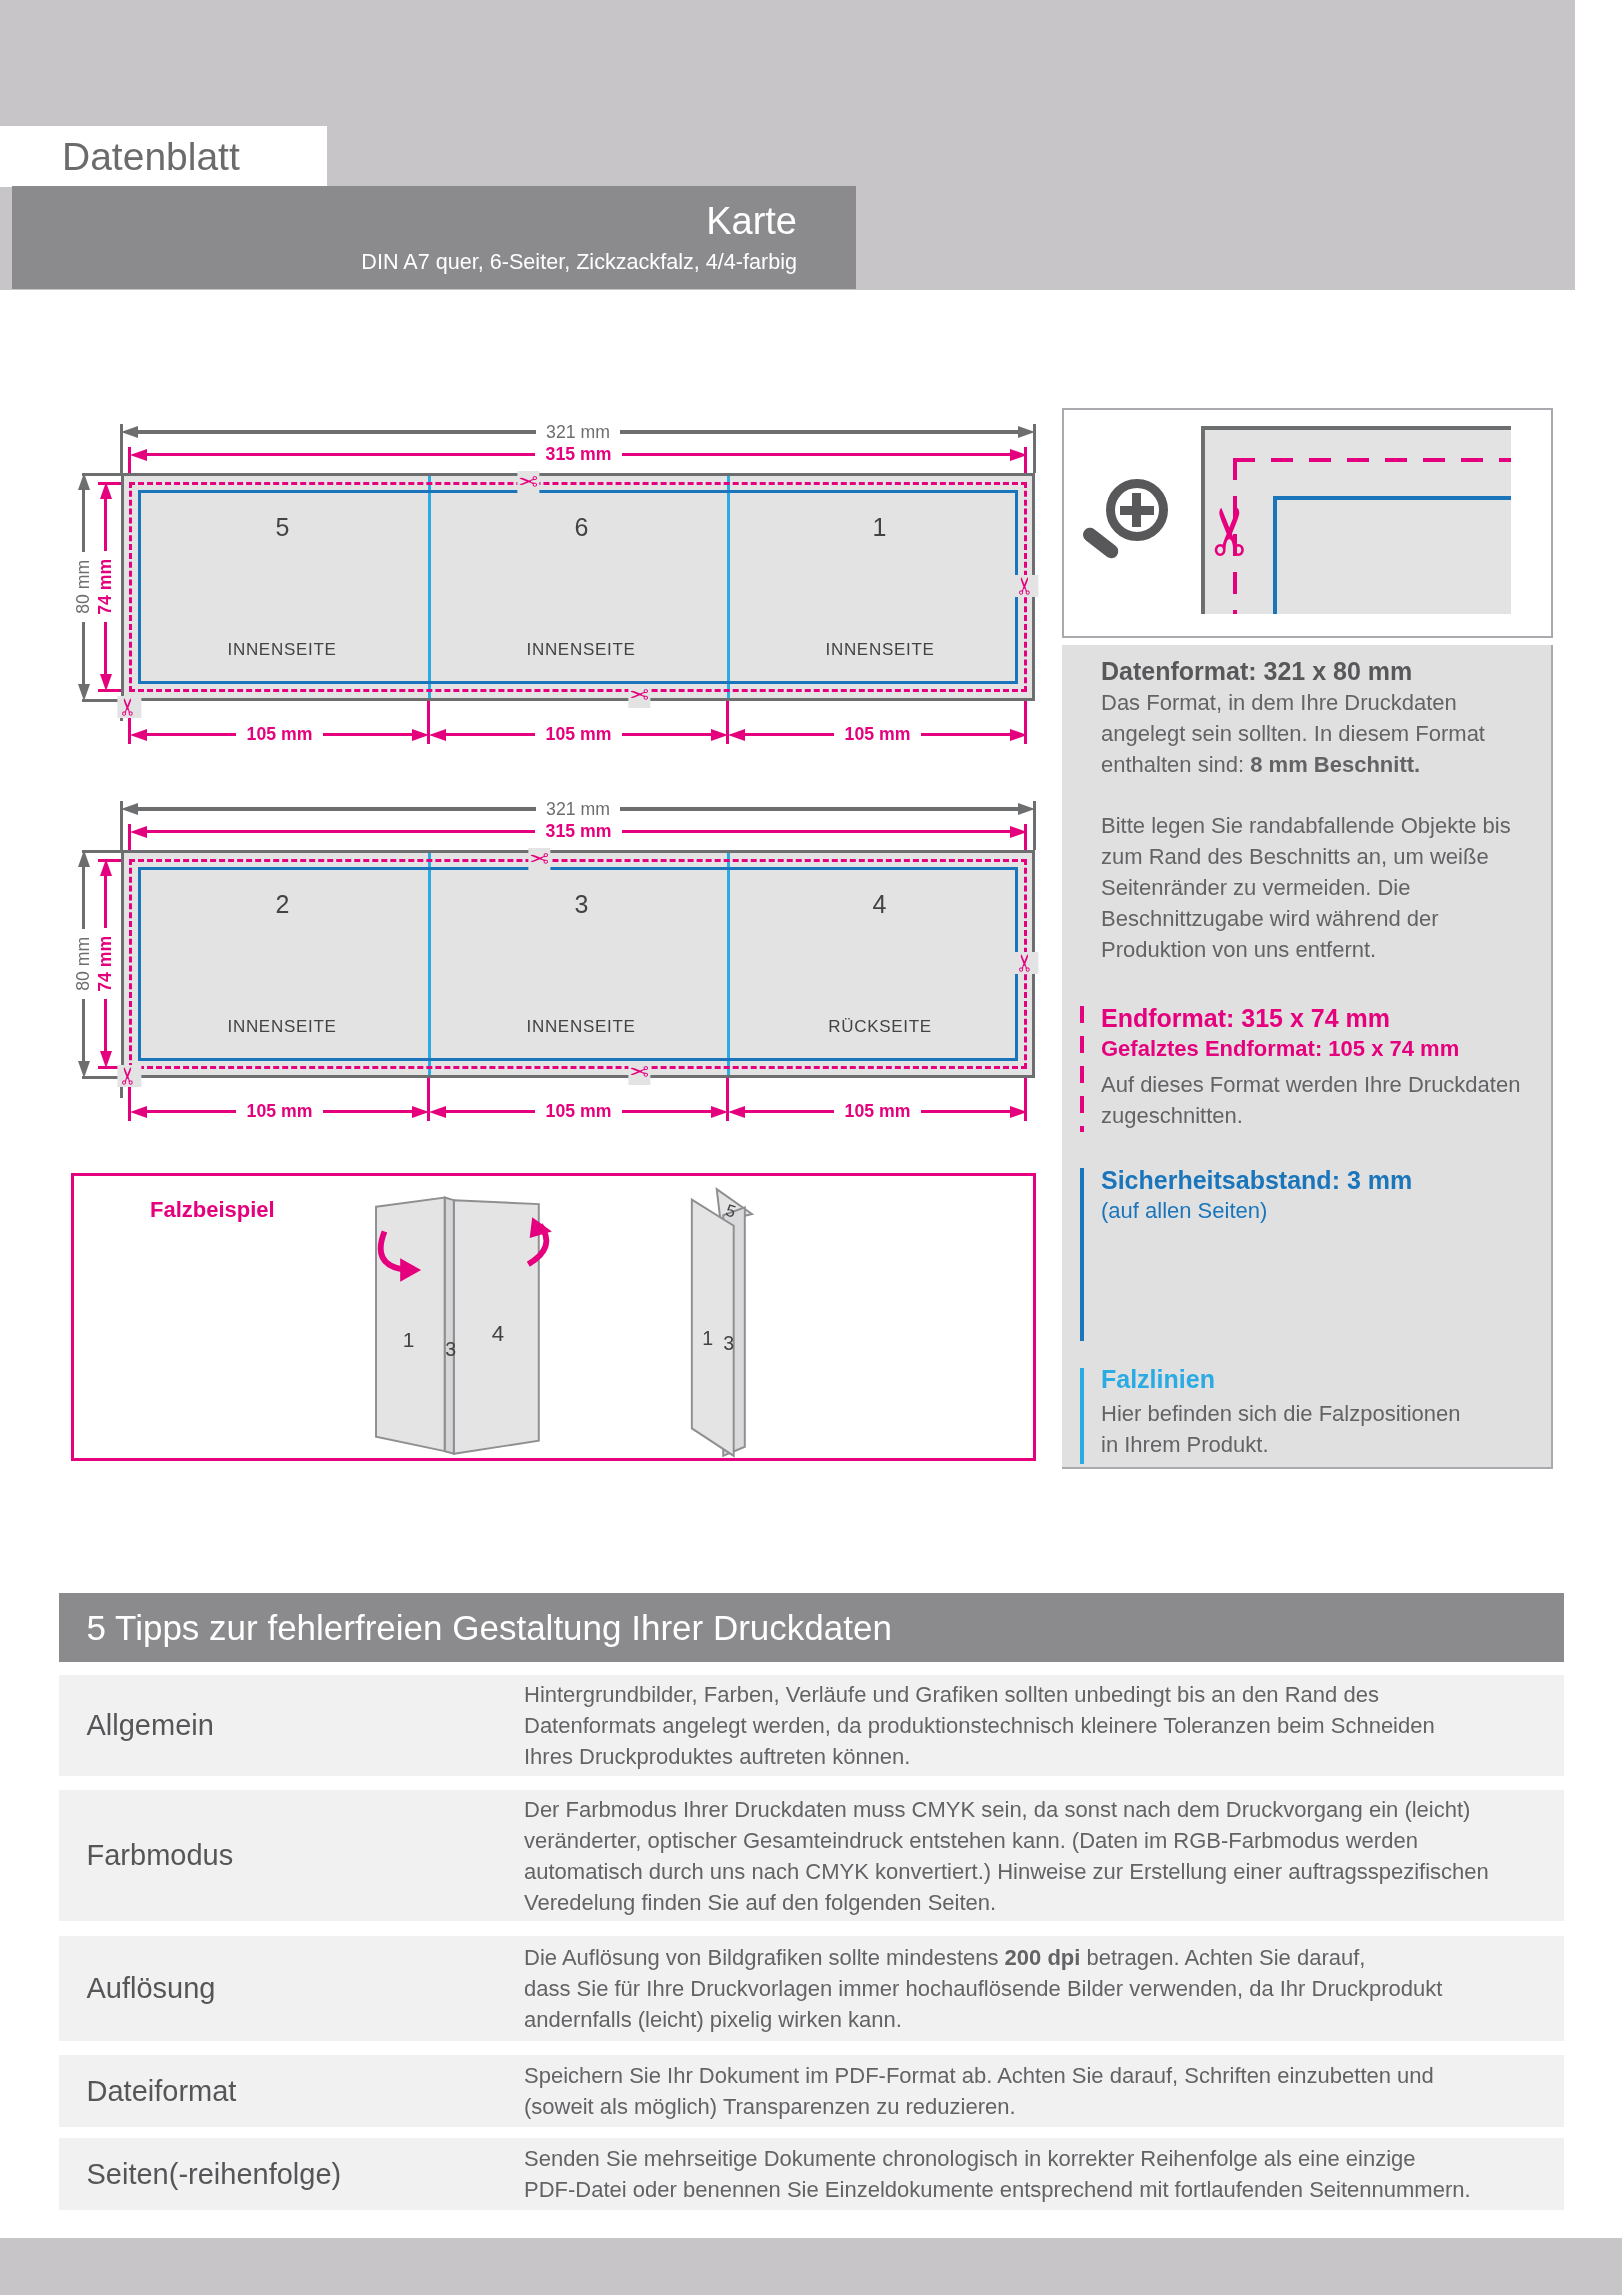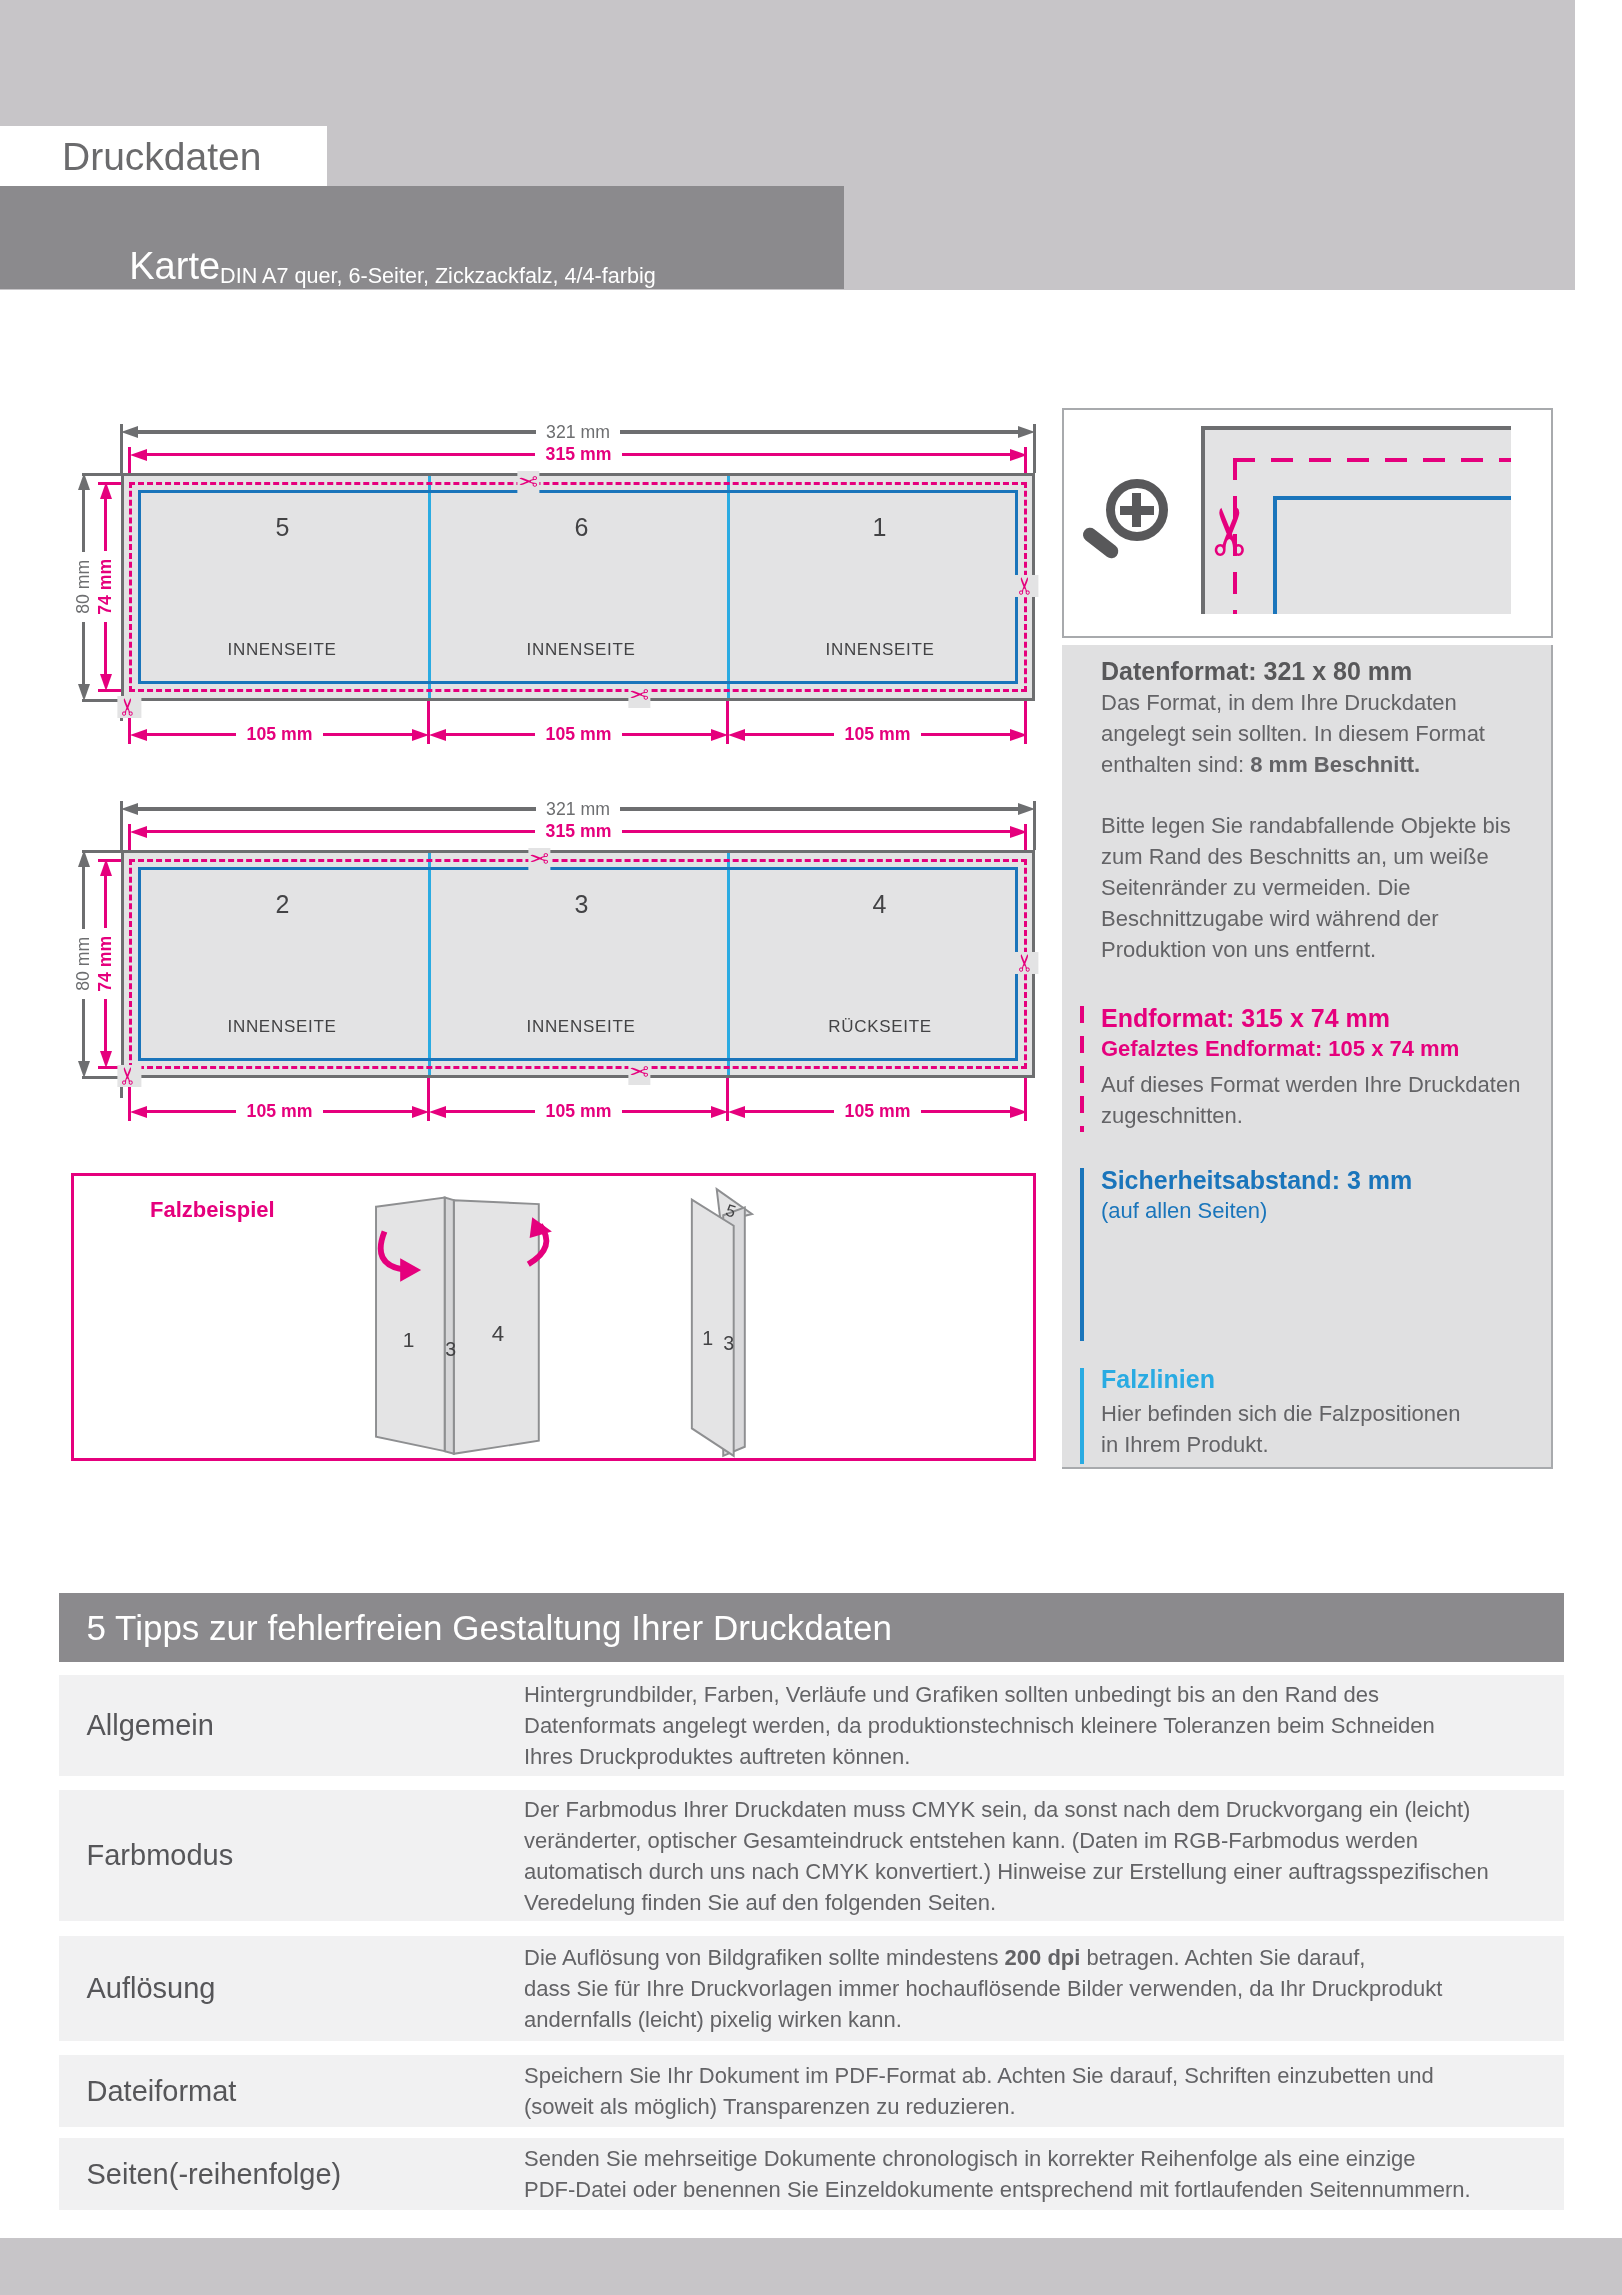--- a/index.html
+++ b/index.html
@@ -11,22 +11,22 @@
   *{margin:0;padding:0;box-sizing:border-box}
   html,body{width:1623px;height:2295px;background:#fff;
     font-family:"Liberation Sans", sans-serif; color:var(--c-dark_grey);}
   .abs{position:absolute}
   #page{position:relative;width:1623px;height:2295px;overflow:hidden}
 
   
   #hdr-bg{left:0;top:0;width:1575px;height:290px;background:var(--c-light_grey)}
   #hdr-sheetbox{left:0;top:126px;width:327px;height:61px;background:#fff;
     display:flex;align-items:center;padding-left:62px;font-size:39px;color:#6b6b6d}
-  #hdr-bar{left:0;top:186px;width:844px;height:103px;background:var(--c-bar_grey);
-    display:flex;align-items:flex-end;justify-content:center;
+  #hdr-bar{left:12px;top:186px;width:844px;height:103px;background:var(--c-bar_grey);
+    display:flex;flex-direction:column;align-items:flex-end;justify-content:center;
     padding-right:59px;color:#fff}
   #hdr-title{font-size:38px;font-weight:300;line-height:1.15}
   #hdr-sub{font-size:21.6px;font-weight:300;margin-top:5px}
 
   
   .diagram{position:absolute;left:0;width:1623px;height:340px}
   .hdim{position:absolute;display:flex;align-items:center;height:15.7px}
   .hdim .seg{flex:1;height:3.3px;background:currentColor}
   .hdim .dimlabel{padding:0 10.5px;font-size:17.7px;white-space:nowrap}
   .pink{color:var(--c-magenta)} .pink .dimlabel{font-weight:700}
@@ -106,21 +106,21 @@
 
   svg text{font-family:"Liberation Sans",sans-serif;fill:#434345}
 </style>
 </head>
 <body>
 
 <div id="page">
 
   <div class="abs" id="hdr-bg"></div>
   <div class="abs" id="hdr-sheetbox">
-    <span>Druckdaten</span>
+    <span>Datenblatt</span>
   </div>
   <div class="abs" id="hdr-bar">
     <div id="hdr-title">Karte</div>
     <div id="hdr-sub">DIN A7 quer, 6-Seiter, Zickzackfalz, 4/4-farbig</div>
   </div>
 
   <div class="diagram" style="top:419px">
     <div class="hdim greyc" style="left:121px;top:5.2px;width:914px">
       <span class="ah ah-l"></span>
       <span class="seg"></span>

